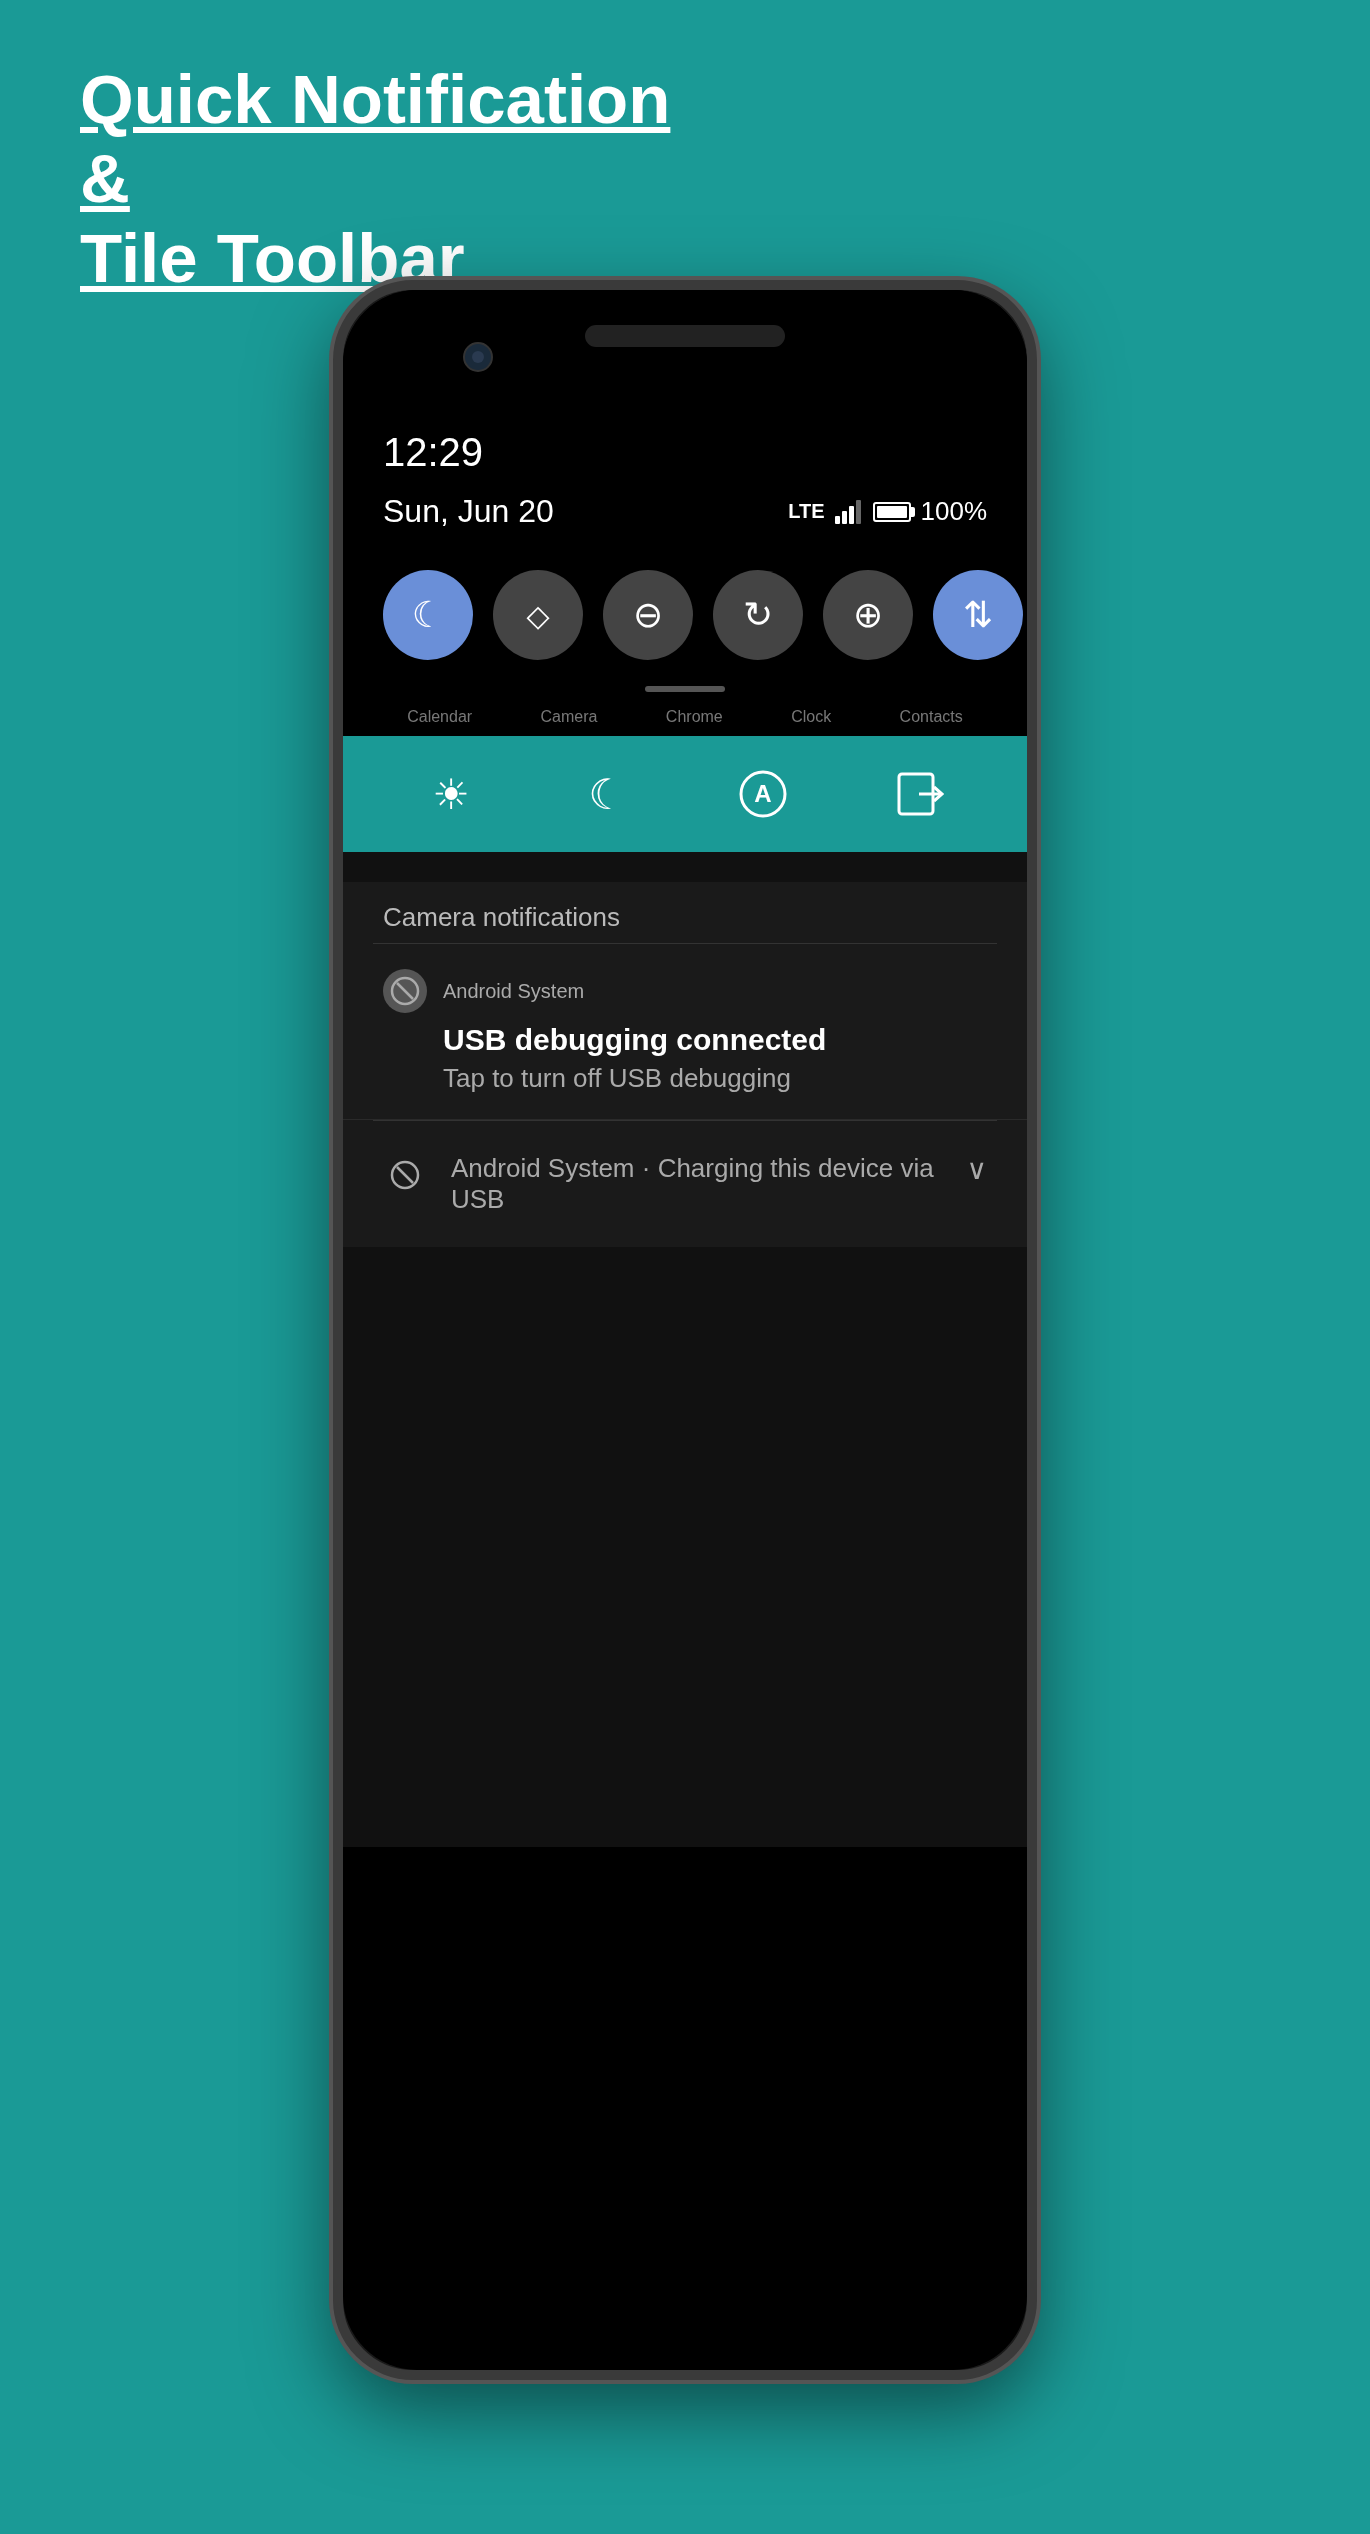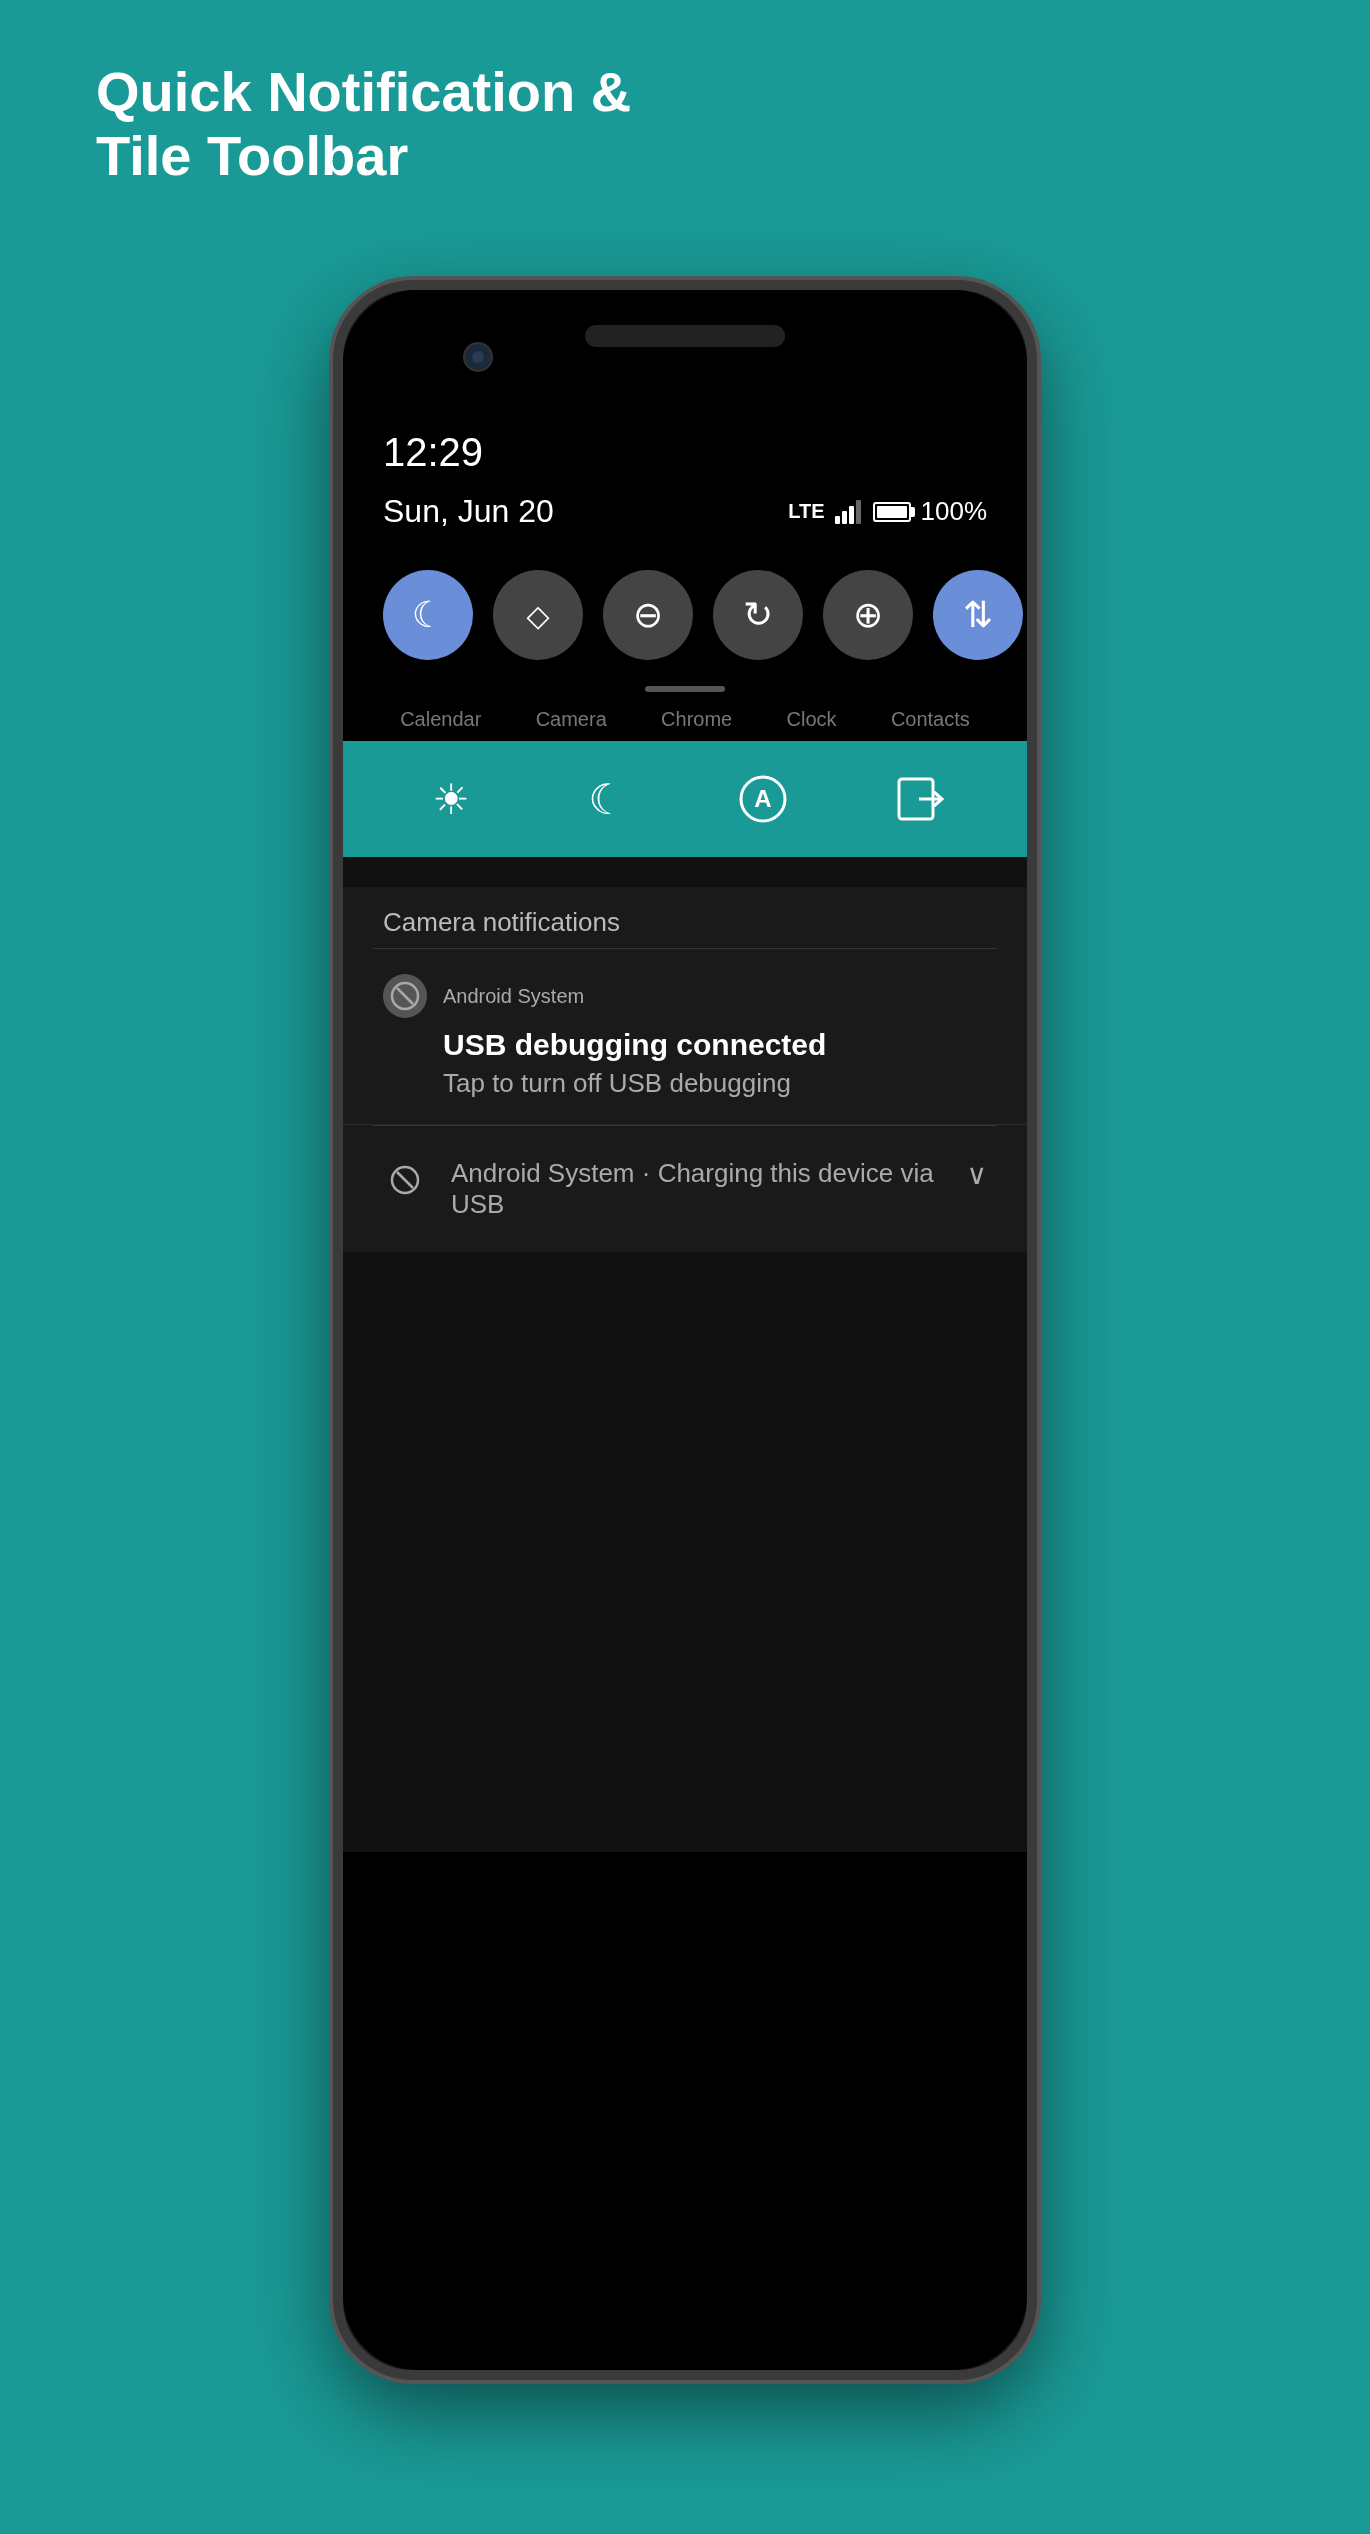--- a/index.html
+++ b/index.html
@@ -9,26 +9,27 @@
       height: 2534px;
       background-color: #1a9a96;
       font-family: 'Segoe UI', Arial, sans-serif;
       position: relative;
       overflow: hidden;
     }
 
     .page-title {
       position: absolute;
       top: 60px;
-      left: 96px;
-      color: white;
-      font-size: 56px;
+      left: 80px;
+      color: white;
+      font-size: 69px;
       font-weight: 700;
       line-height: 1.15;
       width: 600px;
+      text-decoration: underline;
     }
 
     
     .phone-frame {
       position: absolute;
       top: 280px;
       left: 50%;
       transform: translateX(-50%);
       width: 704px;
       height: 2100px;
@@ -226,21 +227,21 @@
     .app-row {
       display: flex;
       justify-content: space-around;
       padding: 10px 30px;
       background: #000;
       opacity: 0.7;
     }
 
     .app-label {
       color: #aaa;
-      font-size: 20px;
+      font-size: 16px;
       text-align: right;
     }
 
     
     .toolbar-panel {
       background: #1a9a96;
       padding: 18px 30px;
       display: flex;
       justify-content: space-around;
       align-items: center;

